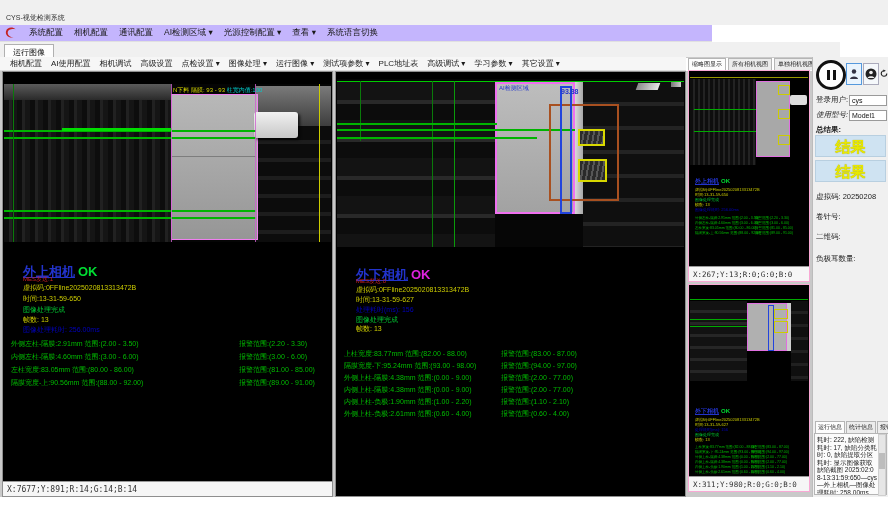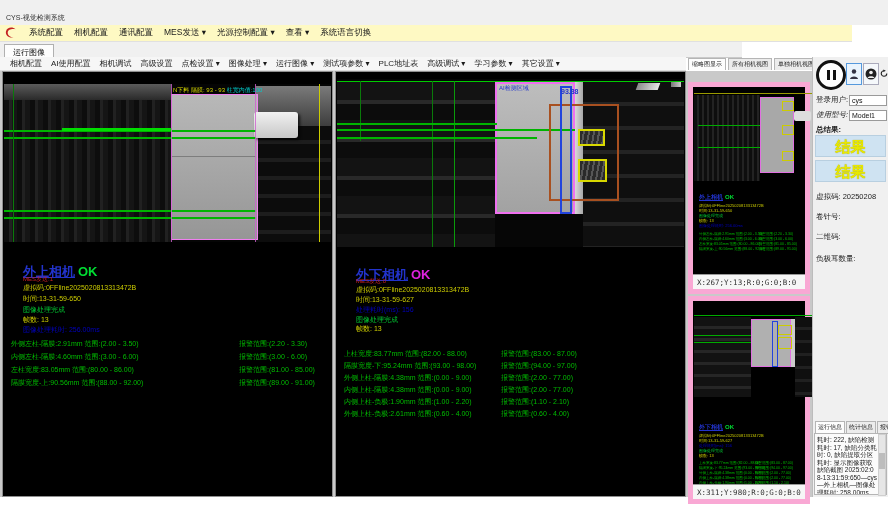--- a/index.html
+++ b/index.html
@@ -2,25 +2,25 @@
 <html><head>
 <meta charset="utf-8">
 <style>
   html,body{margin:0;padding:0;background:#fff;}
   #app{position:relative;width:888px;height:522px;overflow:hidden;background:#ffffff;
        font-family:"Liberation Sans","DejaVu Sans",sans-serif;color:#222;}
   .abs{position:absolute;}
   
   .titlebar{left:0;top:0;width:888px;height:25px;background:#f0f0f0;}
   .title-text{left:6px;top:13px;font-size:7px;color:#333;white-space:nowrap;}
-  .menubar{left:0;top:25px;width:852px;height:17px;background:#fef9c3;border-bottom:1px solid #e0e0e0;
+  .menubar{left:0;top:25px;width:712px;height:17px;background:#c4b5fd;border-bottom:1px solid #e0e0e0;
            display:flex;align-items:center;gap:11px;padding-left:4px;box-sizing:border-box;}
   .logo{width:14px;height:14px;flex:0 0 auto;}
   .mi{font-size:8.5px;color:#1a1a1a;white-space:nowrap;cursor:default;}
-  .tabrow{left:0;top:42px;width:742px;height:15px;background:#f0f0f0;border-bottom:1px solid #c9c9c9;}
+  .tabrow{left:0;top:42px;width:840px;height:15px;background:#f0f0f0;border-bottom:1px solid #c9c9c9;}
   .runtab{left:4px;top:2px;padding:2px 8px 1px 8px;font-size:8px;background:#fdfdfd;
           border:1px solid #b0b0b0;border-bottom:1px solid #fdfdfd;color:#111;}
   .toolbar{left:0;top:57px;width:686px;height:14px;background:#f6f6f6;border-bottom:1px solid #dcdcdc;
            display:flex;align-items:center;gap:9px;padding-left:10px;box-sizing:border-box;}
   .ti{font-size:8px;color:#1a1a1a;white-space:nowrap;}
   
   .mainbg{left:0;top:71px;width:812px;height:426px;background:#c9c9c9;}
   .panel{background:#000;border:1px solid #8f8f8f;box-sizing:border-box;}
   .p-left{left:2px;top:71px;width:331px;height:426px;}
   .p-mid{left:335px;top:71px;width:351px;height:426px;}
@@ -75,21 +75,21 @@
   .yrow{font-size:7px;color:#cccc00;}
   .grow{font-size:7px;color:#00cc33;}
   .brow{font-size:7px;color:#0000bb;}
   .rowl,.rowm{position:absolute;left:8px;height:12px;font-size:7px;color:#00bb00;white-space:nowrap;}
   .rowl{width:318px;} .rowm{width:338px;}
   .rowl .ag{position:absolute;left:228px;} .rowm .ag{position:absolute;left:157px;}
   
   .thumbtabs{left:688px;top:57px;width:122px;height:13px;display:flex;gap:2px;align-items:flex-end;}
   .ttab{font-size:6px;padding:1px 3px;border:1px solid #b5b5b5;border-bottom:none;background:#ececec;color:#222;white-space:nowrap;}
   .ttab.sel{background:#fdfdfd;}
-  .thumb{background:#000;border:5px solid #f9a8d4;box-sizing:border-box;margin-top:12px;}
+  .thumb{background:#000;border:1px solid #f9a8d4;box-sizing:border-box;}
   .t1{left:688px;top:70px;width:122px;height:212px;}
   .t2{left:688px;top:284px;width:122px;height:208px;}
   .tscene{position:absolute;left:1px;width:118px;overflow:hidden;}
   .t-coord{font-size:7.5px;}
   .t-title{font-size:6px;font-weight:bold;white-space:nowrap;}
   .t-title .b{color:#2233cc;text-decoration:underline;} .t-title .g{color:#00dd33;margin-left:2px;}
   .tyrow{font-size:4px;color:#cccc00;white-space:nowrap;}
   .tgrow{font-size:4px;color:#00cc33;white-space:nowrap;}
   .tbrow{font-size:4px;color:#0000bb;white-space:nowrap;}
   .rowt{position:relative;height:5px;font-size:3.5px;color:#00bb00;white-space:nowrap;}
@@ -134,21 +134,21 @@
     <span class="abs title-text">CYS-视觉检测系统</span>
   </div>
 
   <div class="abs menubar">
     <svg class="logo" viewBox="0 0 14 14">
       <path d="M11.5 3.2 C8.5 0.4 3 1.2 2 5.2 C1 9.4 5.2 12.4 9.4 11.2 C6.2 11.2 3.6 9.4 3.7 6.4 C3.8 3.2 8.4 2.4 11.5 3.2 Z" fill="#c42222"></path>
     </svg>
     <span class="mi">系统配置</span>
     <span class="mi">相机配置</span>
     <span class="mi">通讯配置</span>
-    <span class="mi">MES发送 ▾</span>
+    <span class="mi">AI检测区域 ▾</span>
     <span class="mi">光源控制配置 ▾</span>
     <span class="mi">查看 ▾</span>
     <span class="mi">系统语言切换</span>
   </div>
 
   <div class="abs tabrow">
     <div class="abs runtab">运行图像</div>
   </div>
 
   <div class="abs toolbar">
@@ -209,20 +209,21 @@
       <span class="ag">报警范围:(3.00 - 6.00)</span>
     </div>
     <div class="rowl" style="top:293px;">
       <span>左柱宽度:83.05mm 范围:(80.00 - 86.00)</span>
       <span class="ag">报警范围:(81.00 - 85.00)</span>
     </div>
     <div class="rowl" style="top:306px;">
       <span>隔膜宽度-上:90.56mm 范围:(88.00 - 92.00)</span>
       <span class="ag">报警范围:(89.00 - 91.00)</span>
     </div>
+    <div class="abs coordbar">X:7677;Y:891;R:14;G:14;B:14</div>
   </div>
 
   <div class="abs panel p-mid">
     <div class="abs scene-m">
       <div class="abs m-machl"></div>
       <div class="abs m-machr"></div>
       <div class="abs spark1"></div>
       <div class="abs spark2"></div>
       <div class="abs gtop"></div>
       <div class="abs m-slab"></div>

